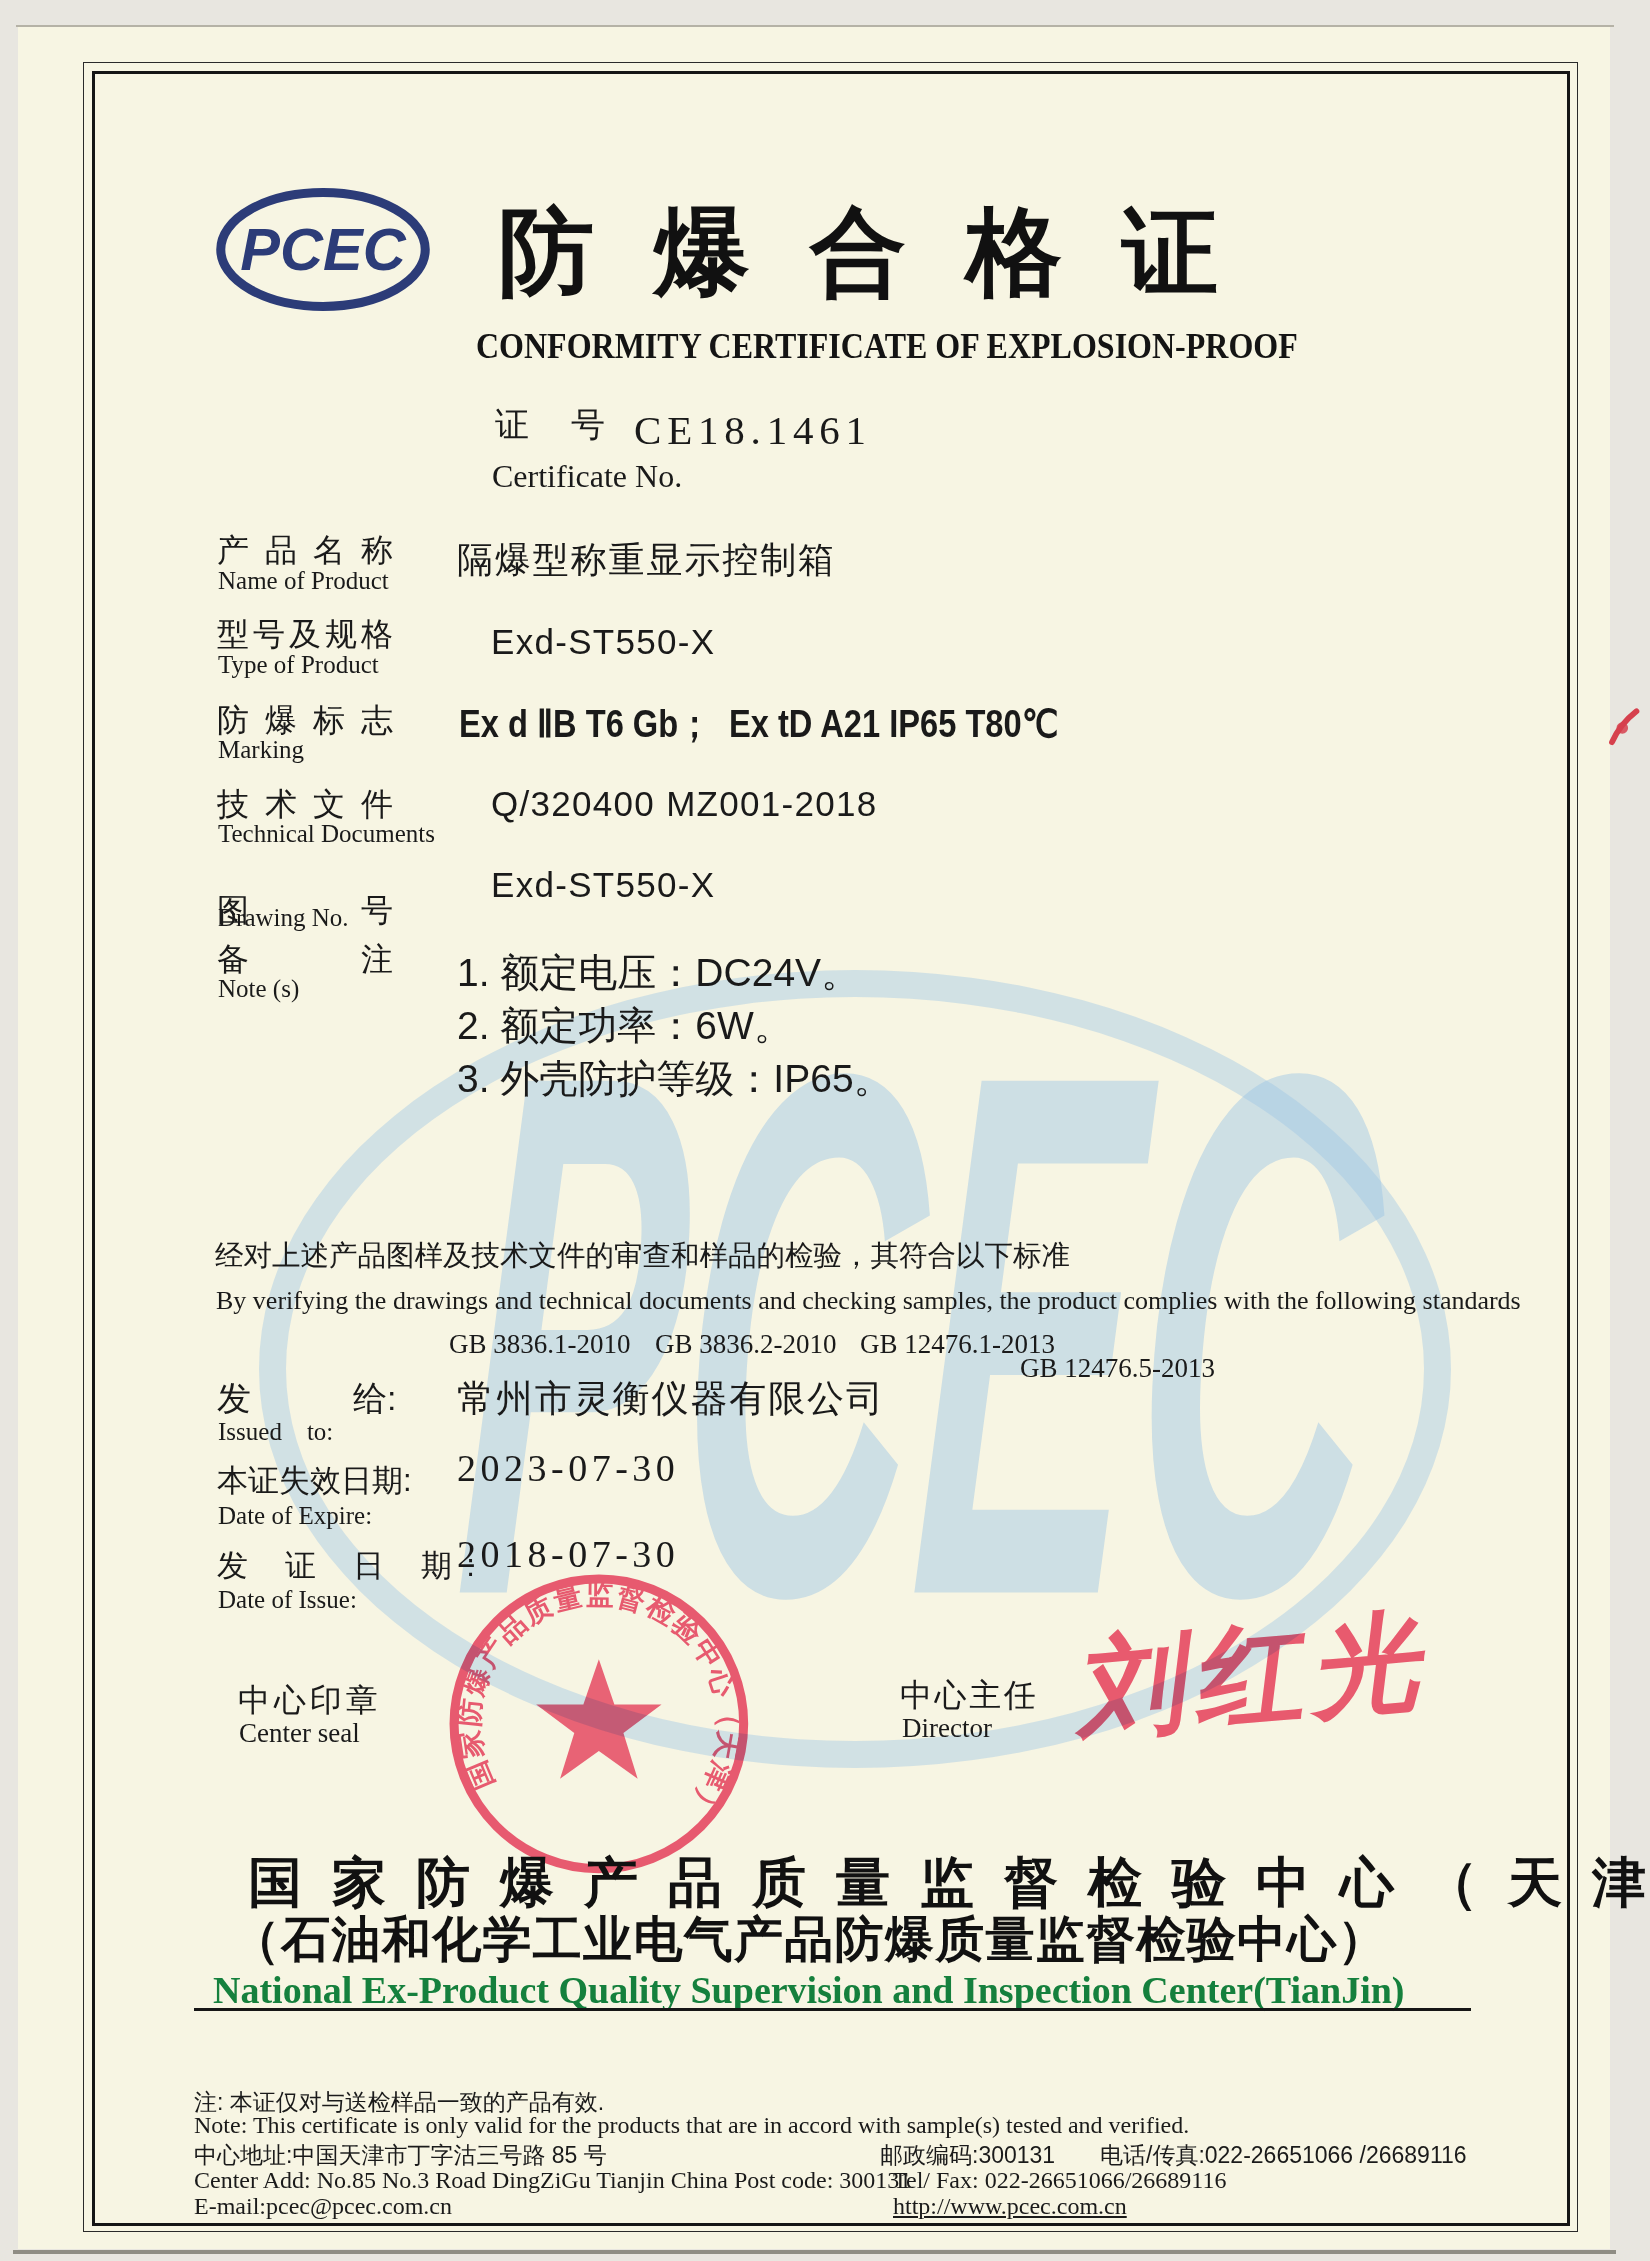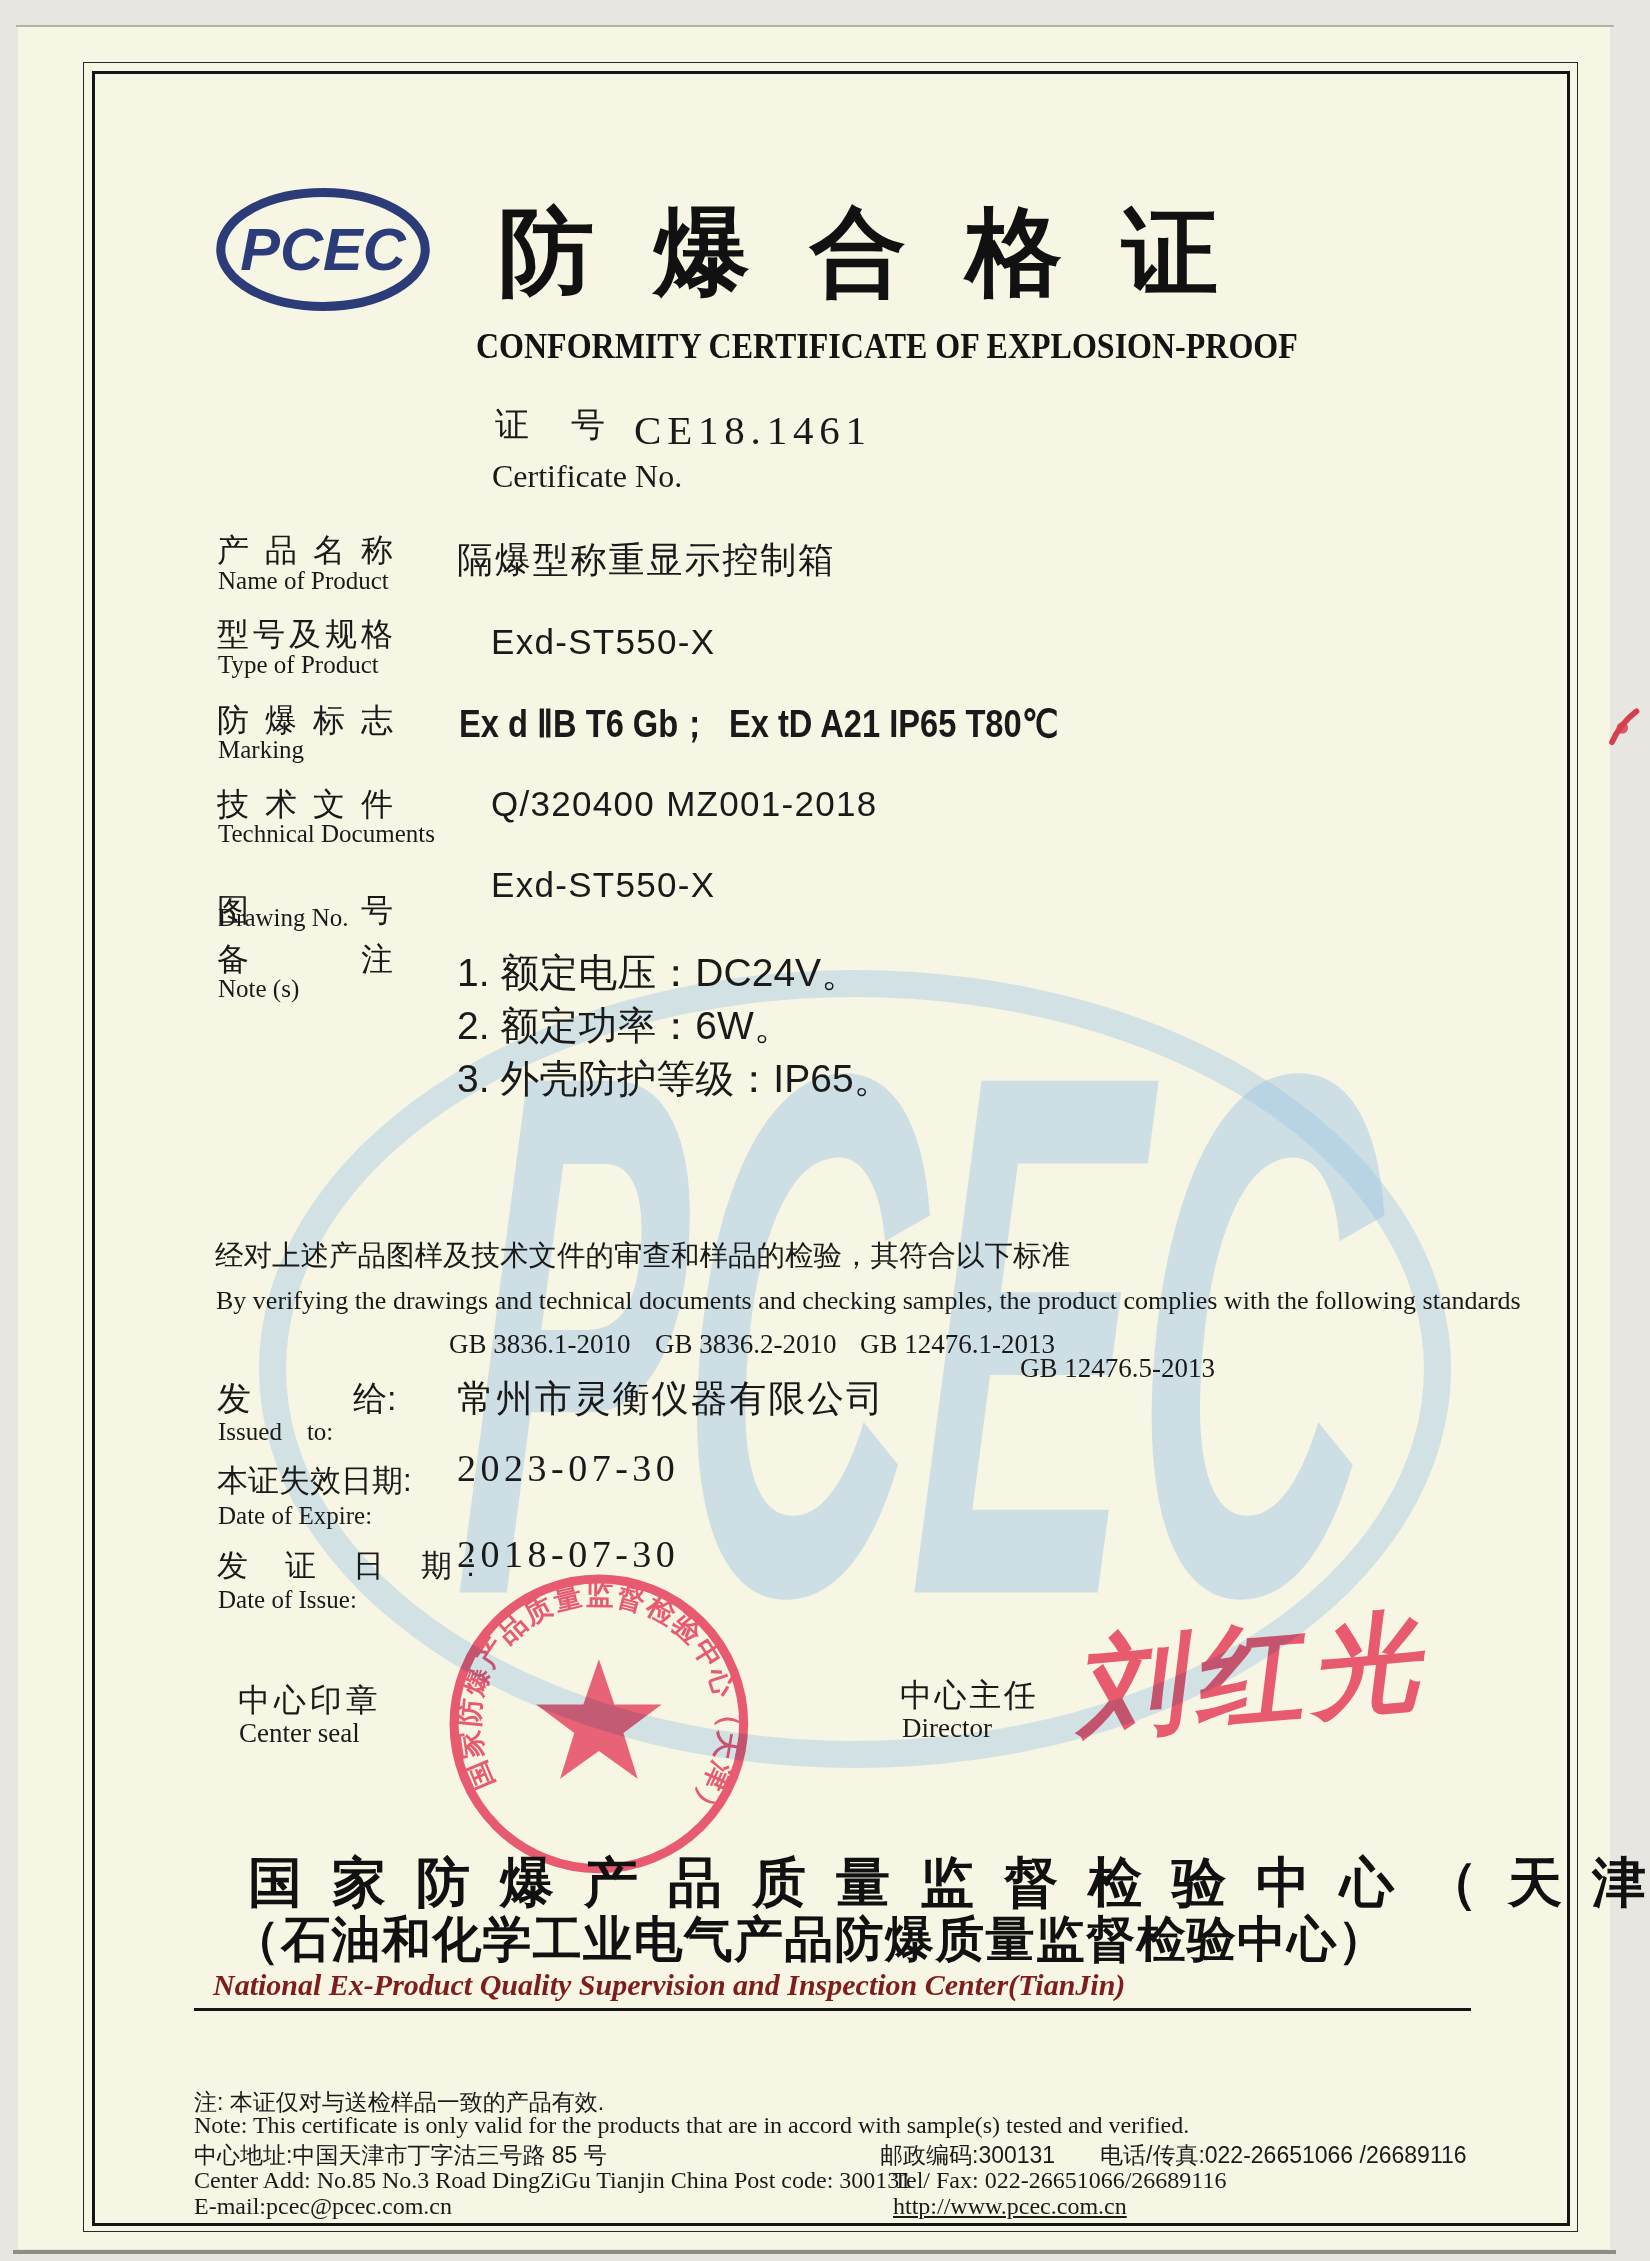--- a/index.html
+++ b/index.html
@@ -51,21 +51,21 @@
   .dirbox-cn{left:900px;top:1674px;font-size:32px;letter-spacing:2.6px;}
   .dirbox-en{left:902px;top:1713px;font-size:27px;font-family:"Liberation Serif",serif;}
 
   .seal-svg{left:445px;top:1570px;width:309px;height:309px;mix-blend-mode:multiply;opacity:.93;}
   .signature{left:1092px;top:1616px;font-size:109px;font-weight:bold;color:#ef5070;
     transform:rotate(-5deg) skewX(-12deg);transform-origin:0 0;letter-spacing:9px;white-space:nowrap;
     mix-blend-mode:multiply;opacity:.92;}
 
   .org1{left:248px;top:1847px;font-size:54px;font-weight:bold;letter-spacing:30px;white-space:nowrap;color:#111;}
   .org2{left:231px;top:1907px;font-size:49px;font-weight:bold;letter-spacing:1.3px;white-space:nowrap;color:#111;}
-  .org3{left:213px;top:1968px;font-size:30px;font-weight:bold;font-family:"Liberation Serif",serif;white-space:nowrap;color:#7f1d1d;font-style:italic;}
+  .org3{left:213px;top:1968px;font-size:38px;font-weight:bold;font-family:"Liberation Serif",serif;white-space:nowrap;color:#15803d;}
   .org-rule{left:194px;top:2008px;width:1277px;height:3.2px;background:#161616;}
 
   .ft{font-size:23px;white-space:nowrap;}
   .ft-serif{font-size:24px;font-family:"Liberation Serif",serif;white-space:nowrap;}
 
   .red-mark-svg{left:1603px;top:702px;width:45px;height:52px;}
 </style>
 </head>
 <body>
 

